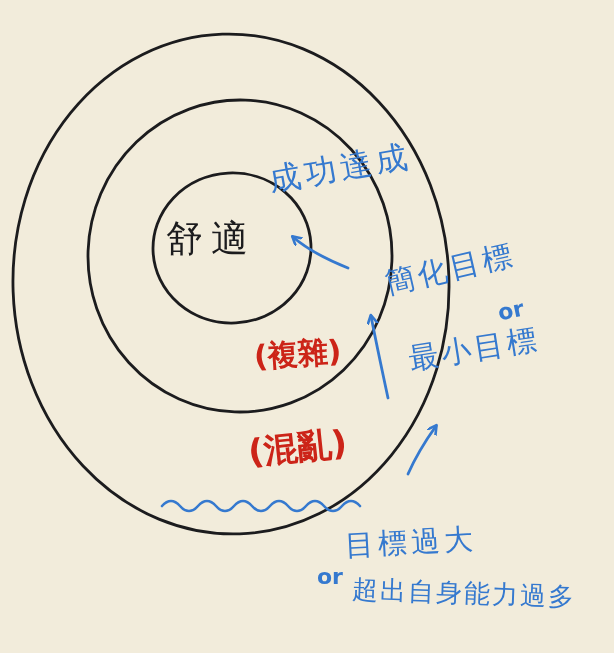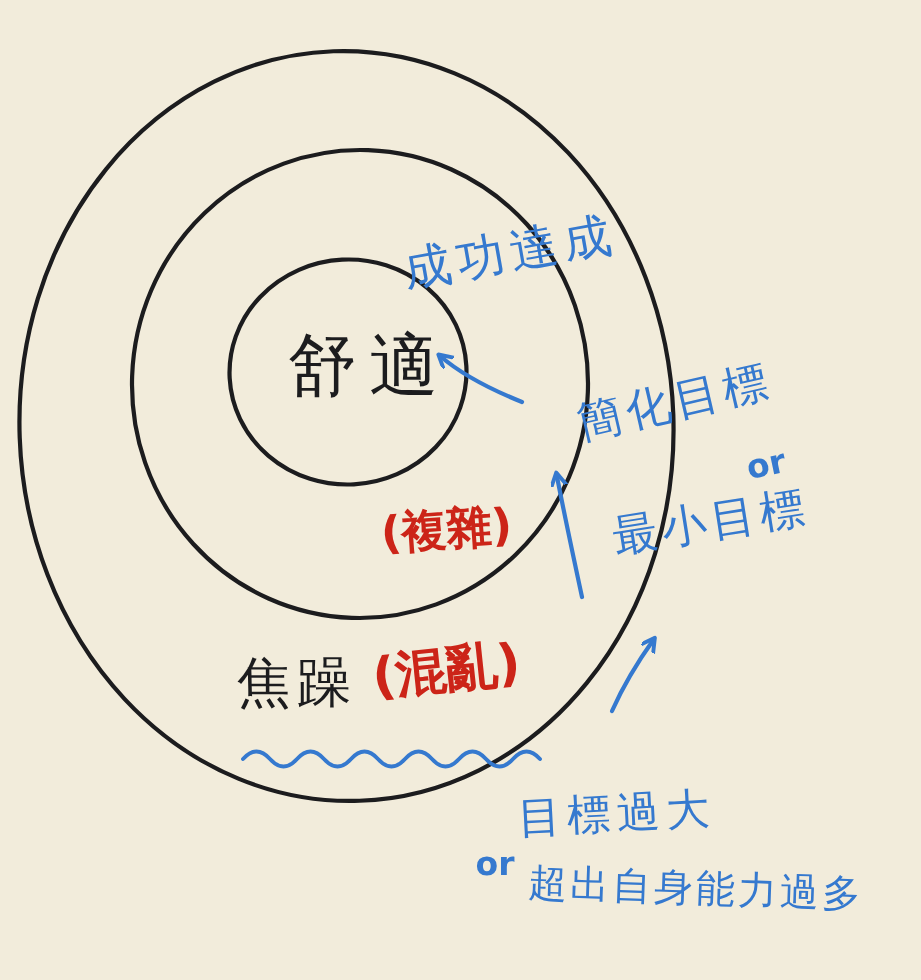--- a/index.html
+++ b/index.html
@@ -27,22 +27,22 @@
     white-space: nowrap;
     line-height: 1;
     user-select: none;
   }
   .ink   { color: #1c1c1e; }
   .red   { color: #cc2418; }
   .blue  { color: #3579cf; }
   .inner-label {
     left: 166px; top: 220px;
     width: 134px;
-    text-align: right;
-    font-size: 46px;
+    text-align: left;
+    font-size: 37px;
     letter-spacing: 8px;
     font-weight: 500;
   }
   .middle-label {
     left: 181px; top: 336px;
     font-size: 38px;
     letter-spacing: 3px;
     font-weight: 500;
   }
   .middle-note {
@@ -133,21 +133,20 @@
     <path d="M 408 474 C 416 456 426 440 436 426" fill="none" stroke="#3579cf" stroke-width="2.8" stroke-linecap="round" marker-end="url(#arrowhead)"></path>
 
     <path d="M 162 506 q 9 -10 18 0 t 18 0 t 18 0 t 18 0 t 18 0 t 18 0 t 18 0 t 18 0 t 18 0 t 18 0 t 18 0" fill="none" stroke="#3579cf" stroke-width="2.6" stroke-linecap="round"></path>
   </svg>
 
   <div class="label ink inner-label">舒適</div>
 
 
   <div class="label red middle-note">(複雜)</div>
 
-  <div class="label ink outer-label">焦躁</div>
 
   <div class="label red outer-note">(混亂)</div>
 
   <div class="label blue ann-success">成功達成</div>
 
   <div class="label blue ann-simplify">簡化目標</div>
 
   <div class="label blue ann-or-right">or</div>
 
   <div class="label blue ann-min-goal">最小目標</div>

